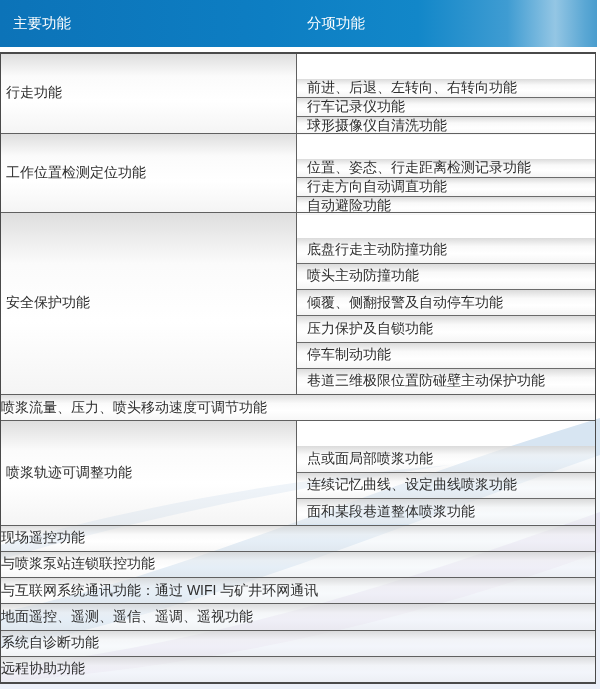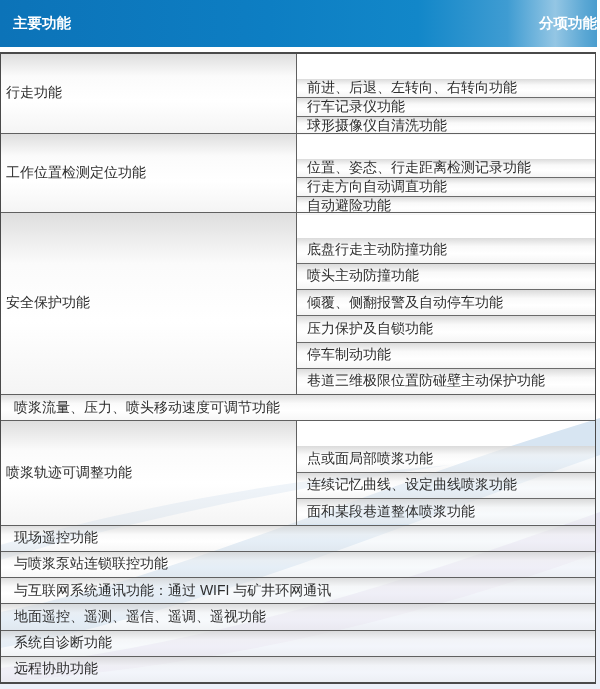--- a/index.html
+++ b/index.html
@@ -18,23 +18,23 @@
     z-index:0; pointer-events:none;
   }
 
   
   .header-bar {
     position:absolute; left:0; top:0; width:597px; height:47px;
     z-index:2;
     background:linear-gradient(90deg,#0c73b8 0%,#0d7ec3 45%,#1287c9 70%,#3f9cd2 85%,#94c6e4 93%,#5aa7d4 98%,#4a9dce 100%);
     display:flex; align-items:center;
   }
-  .header-cell { font-size:14.5px; color:#ffffff;font-weight:bold; }
+  .header-cell { font-size:14.5px; color:#ffffff; }
   .header-main { width:297px; padding-left:13px; }
-  .header-sub  { flex:1; padding-left:10px;text-align:right; }
+  .header-sub  { flex:1; padding-left:10px; }
 
   
   .func-table {
     position:absolute; left:0; top:52px; width:596px; height:632px;
     z-index:1;
     border:1px solid #4a4a4a;
     border-top-width:2px;
     border-bottom-width:2px;
     display:flex; flex-direction:column;
     background:transparent;
@@ -57,21 +57,20 @@
     padding-left:10px;
     font-size:14px;
     border-top:1px solid #6b6b6b;
     background:linear-gradient(180deg, rgba(214,214,214,0.88) 0%, rgba(246,246,246,0.62) 34%, rgba(255,255,255,0.4) 62%, rgba(235,235,235,0.5) 100%);
   }
   .sub-row:first-child { border-top:none;margin-top:25px; }
 
   .full-row {
     height:26.25px; flex:none;
     display:flex; align-items:center;
-    padding-left:13px;
     font-size:14px;
     border-top:1px solid #606060;
     background:linear-gradient(180deg, rgba(214,214,214,0.8) 0%, rgba(246,246,246,0.55) 34%, rgba(255,255,255,0.35) 62%, rgba(236,236,236,0.42) 100%);
   }
   .g3rows { height:78.75px; }
   .g7rows { height:183.75px; }
   .g4rows { height:105px; }
 </style>
 </head>
 <body>

